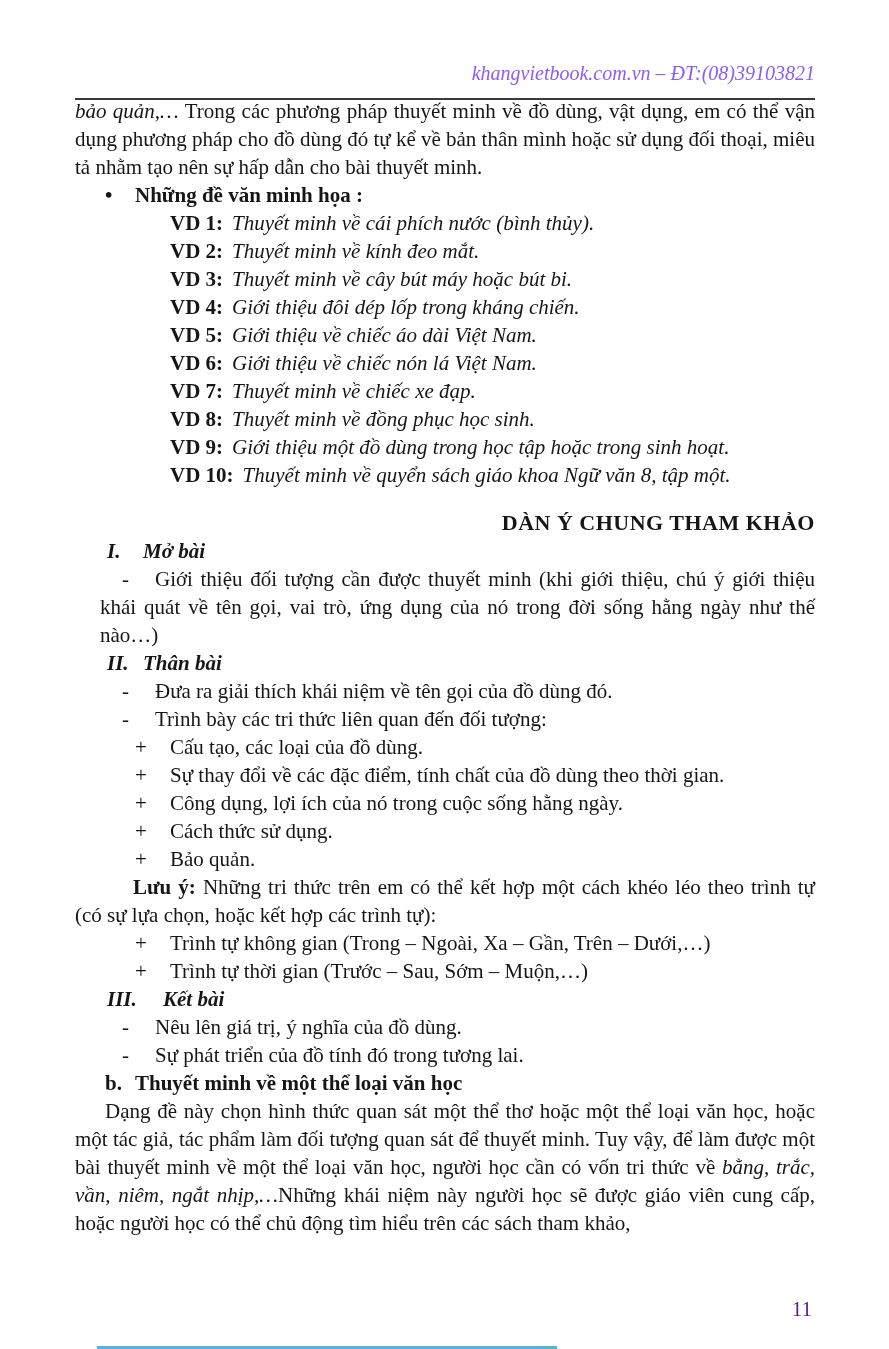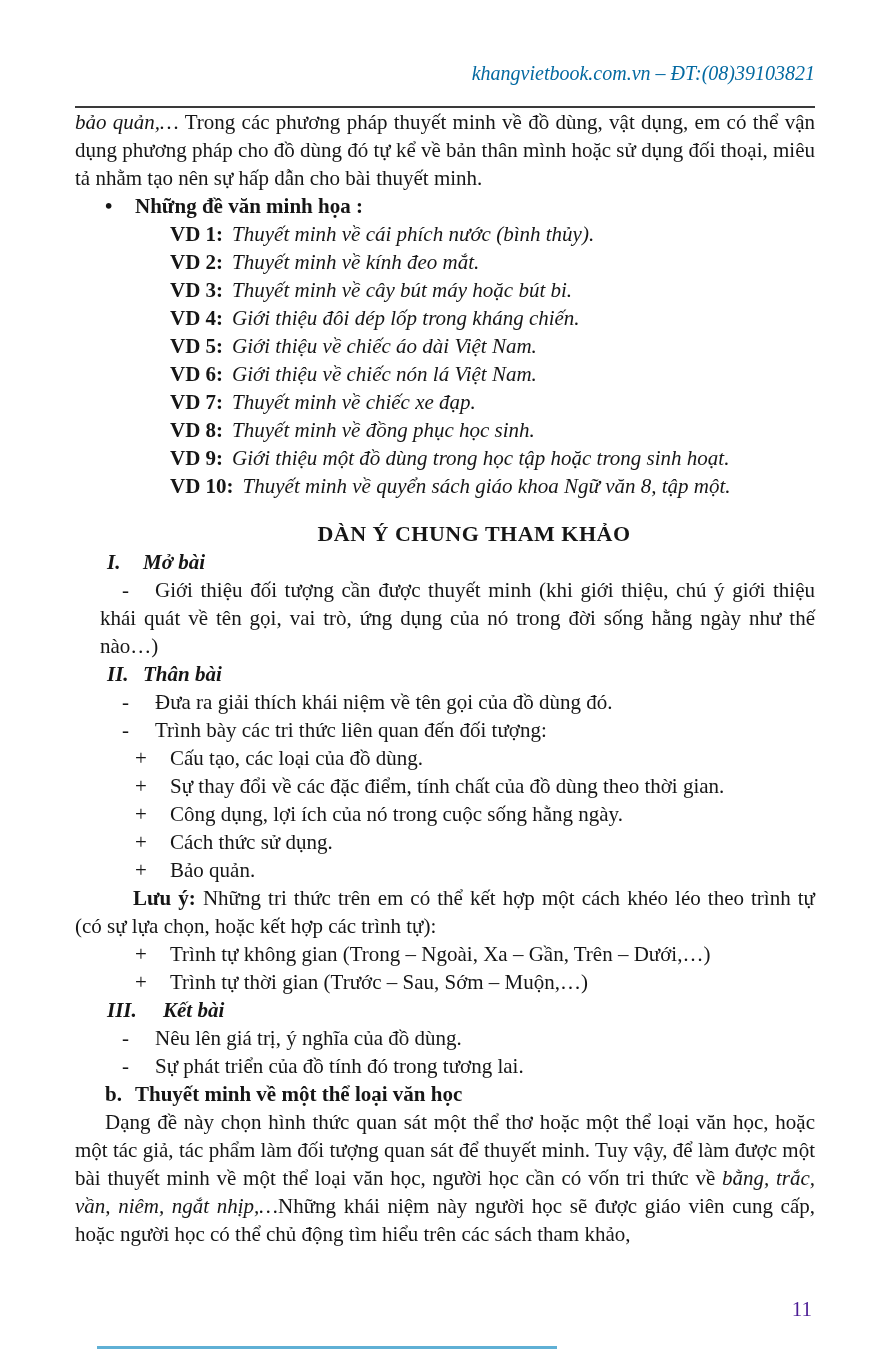--- a/index.html
+++ b/index.html
@@ -14,27 +14,27 @@
   }
   .header {
     position: absolute;
     top: 60px;
     left: 75px;
     right: 74px;
     text-align: right;
     font-style: italic;
     font-size: 20px;
     line-height: 26px;
-    color: #0369a1;
+    color: #8b5cf6;
     border-bottom: 2px solid #3a3a3a;
-    padding-bottom: 20px;
+    padding-bottom: 12px;
   }
   .content {
     position: absolute;
-    top: 108px;
+    top: 97px;
     left: 75px;
     width: 740px;
     font-size: 21px;
     line-height: 28px;
   }
   p { margin: 0; }
   .justify { text-align: justify; }
   .intro-lead { font-style: italic; }
 
   .bullet-line { padding-left: 30px; font-weight: bold; }
@@ -42,21 +42,21 @@
 
   .vd-row { padding-left: 95px; white-space: nowrap; }
   .vd-label { font-weight: bold; padding-right: 9px; }
   .vd-text  { font-style: italic; }
 
   .outline-title {
     margin: 20px 0 0 0;
     font-size: 22px;
     font-weight: bold;
     line-height: 28px;
-    text-align: center;
+    text-align: right;
     padding-left: 58px;
     letter-spacing: 0.5px;
   }
   .roman { font-weight: bold; font-style: italic; padding-left: 32px; }
   .rnum { display: inline-block; min-width: 36px; }
   .roman.wide .rnum { min-width: 56px; }
 
   .dash-para { text-align: justify; text-indent: 22px; margin-left: 25px; }
   .dm { display: inline-block; width: 33px; text-indent: 0; }
 

